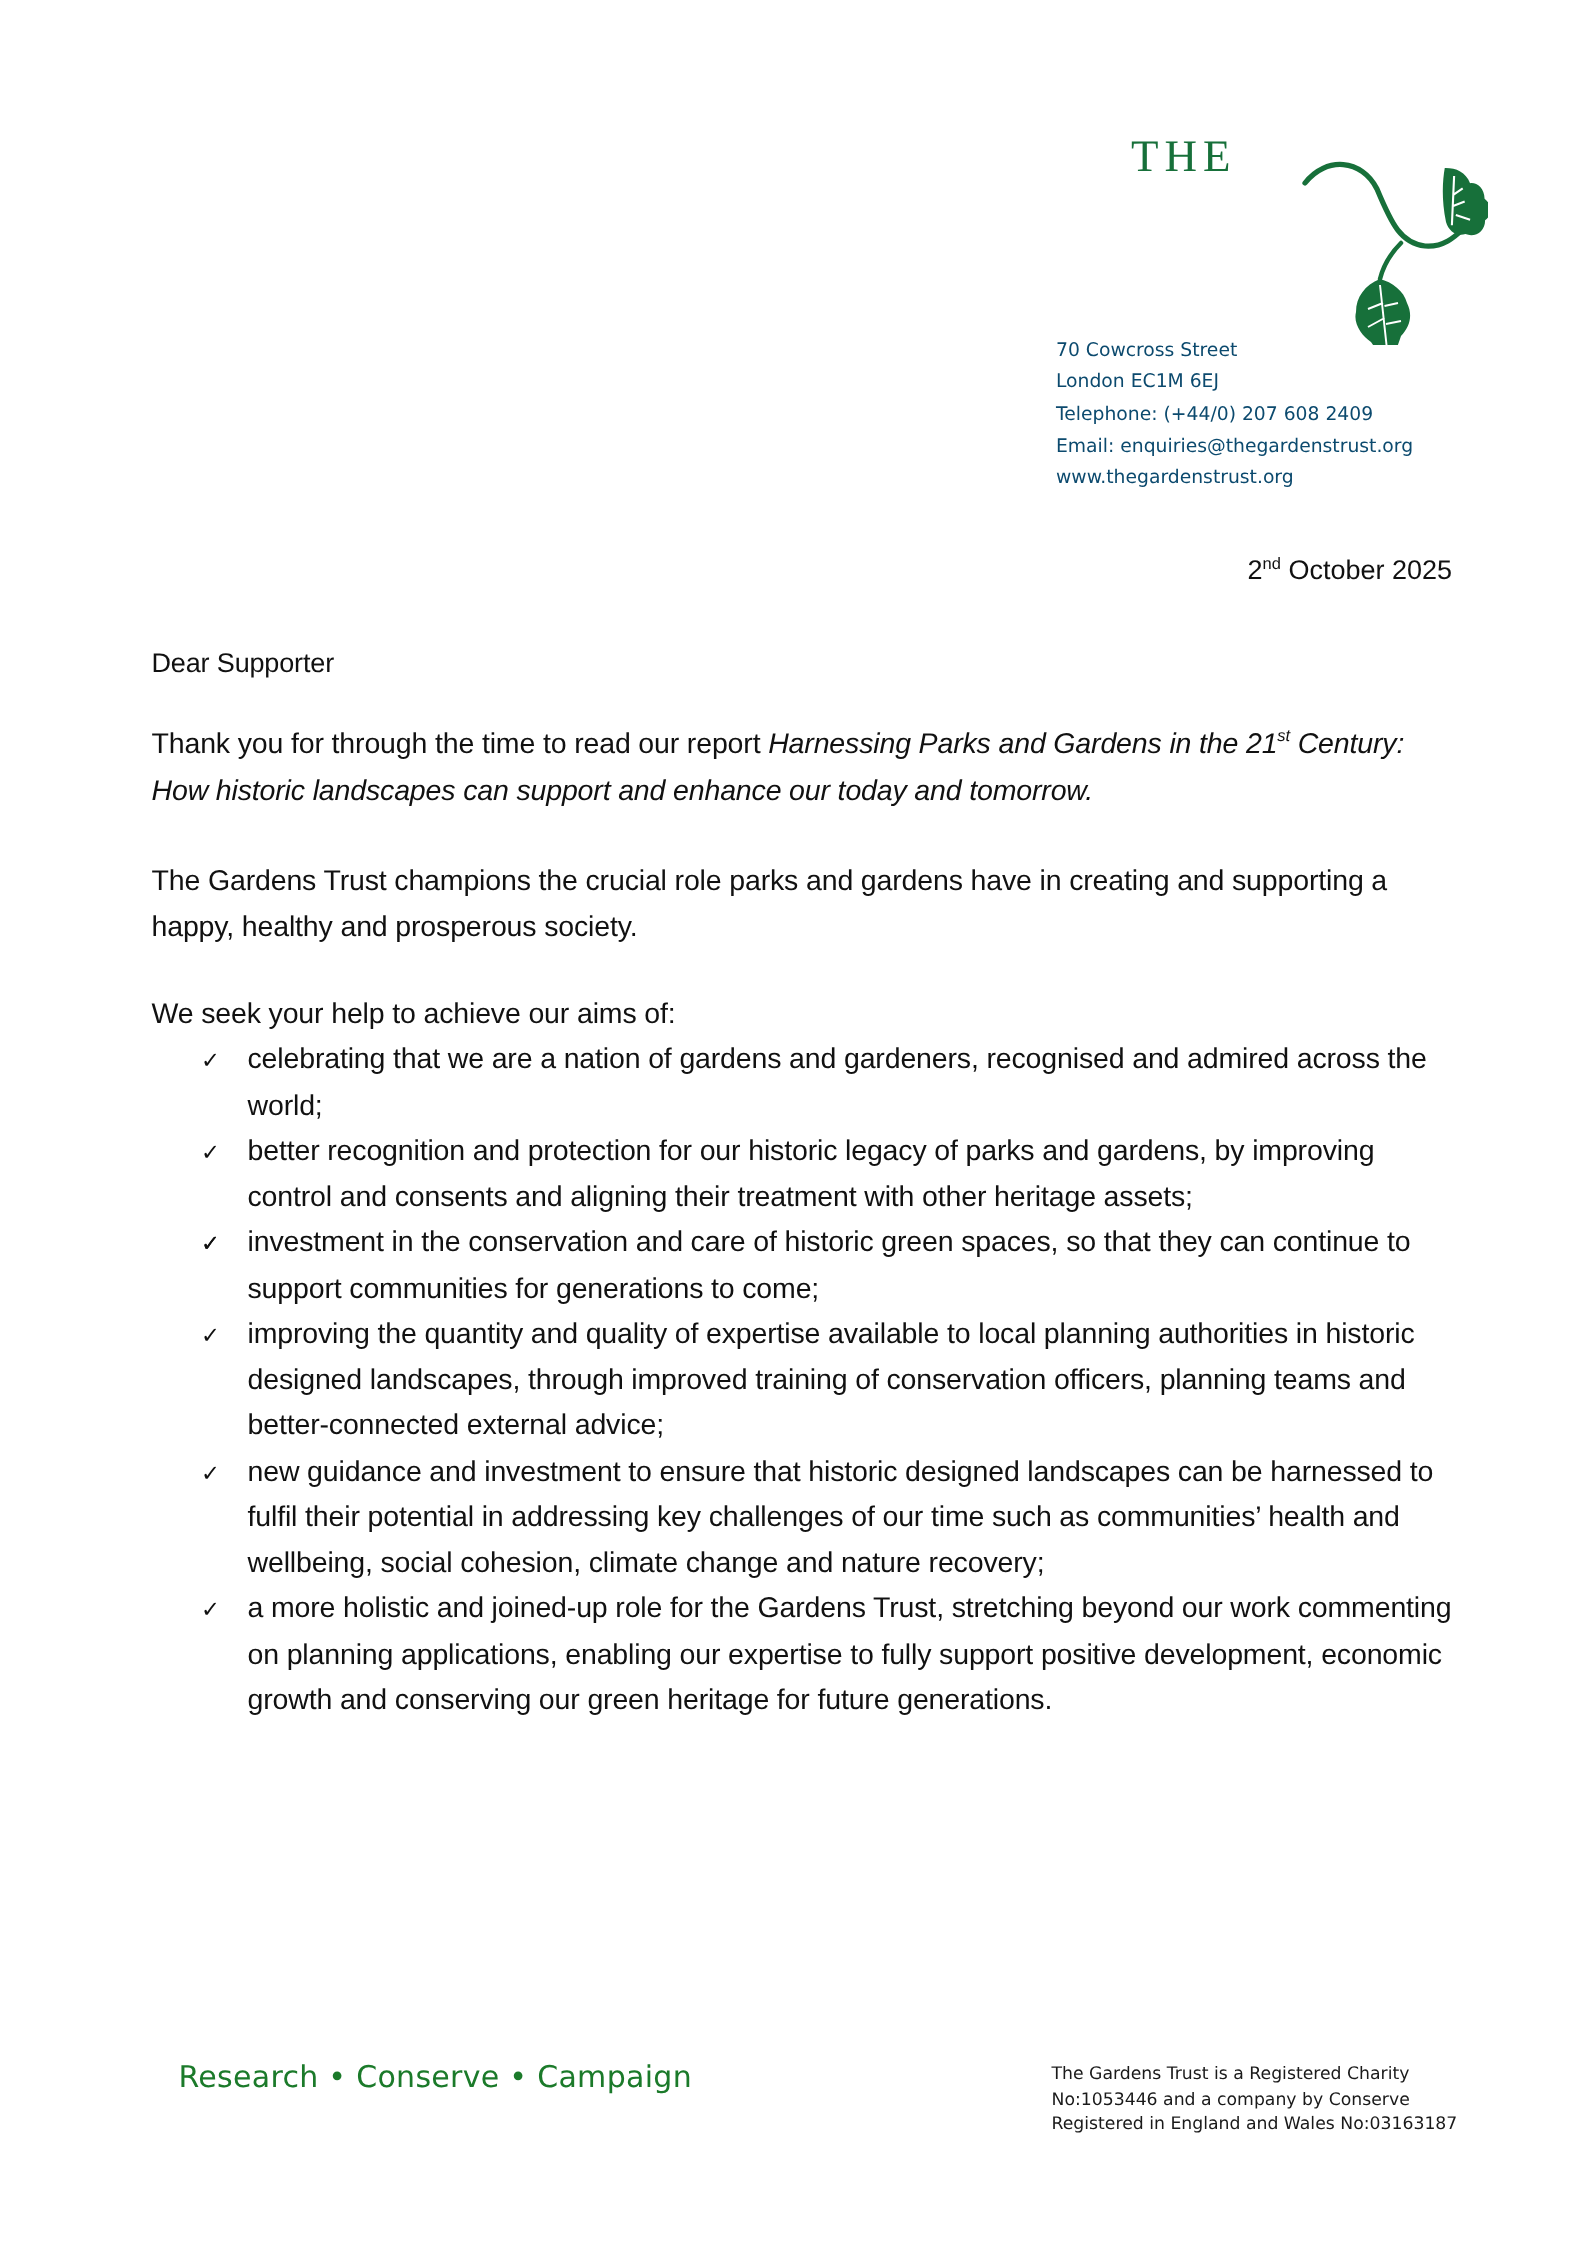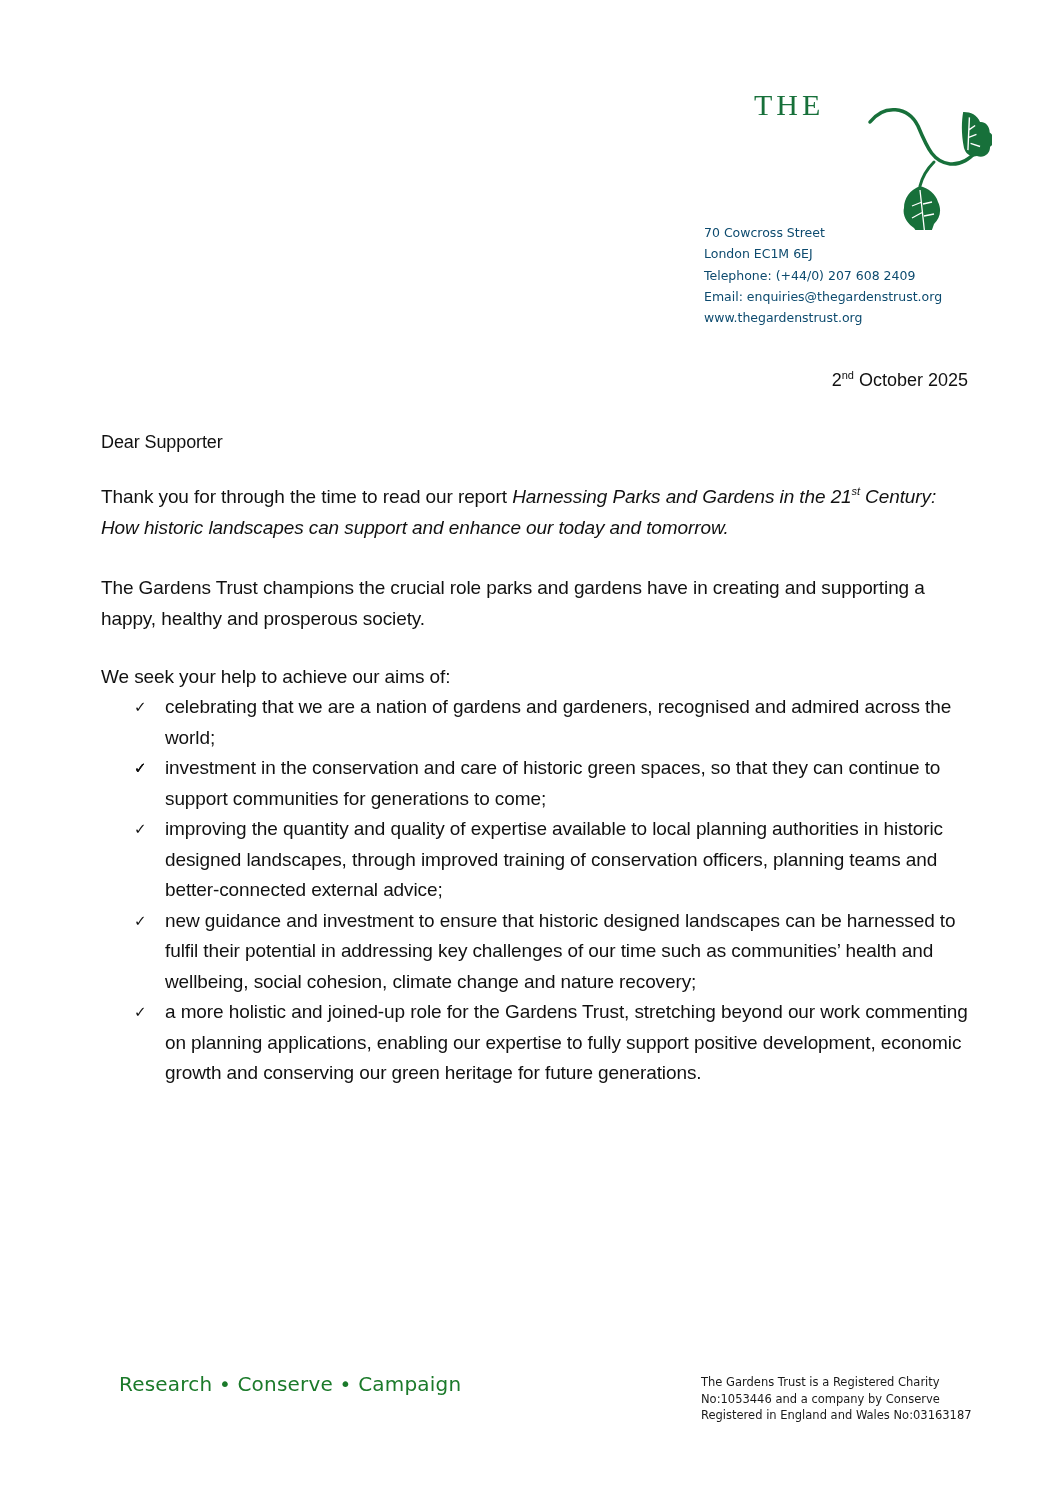--- a/index.html
+++ b/index.html
@@ -172,21 +172,21 @@
 <div class="body-text salutation">Dear Supporter</div>
 
 <div class="body-text para1"><span>Thank you for through the time to read our report </span><em>Harnessing Parks and Gardens in the 21</em><em><sup>st</sup></em><em> Century: How historic landscapes can support and enhance our today and tomorrow.</em></div>
 
 <div class="body-text para2">The Gardens Trust champions the crucial role parks and gardens have in creating and supporting a happy, healthy and prosperous society.</div>
 
 <div class="body-text para3">We seek your help to achieve our aims of:</div>
 
 <ul class="aims-list">
   <li><span class="check">✓</span><span>celebrating that we are a nation of gardens and gardeners, recognised and admired across the world;</span></li>
-  <li><span class="check">✓</span></li>
+  <li><span class="check">✓</span><span>better recognition and protection for our historic legacy of parks and gardens, by improving control and consents and aligning their treatment with other heritage assets;</span></li>
   <li><span class="check">✓</span></li>
   <li><span class="check">✓</span><span>investment in the conservation and care of historic green spaces, so that they can continue to support communities for generations to come;</span></li>
   <li><span class="check">✓</span><span>improving the quantity and quality of expertise available to local planning authorities in historic designed landscapes, through improved training of conservation officers, planning teams and better-connected external advice;</span></li>
   <li><span class="check">✓</span><span>new guidance and investment to ensure that historic designed landscapes can be harnessed to fulfil their potential in addressing key challenges of our time such as communities’ health and wellbeing, social cohesion, climate change and nature recovery;</span></li>
   <li><span class="check">✓</span><span>a more holistic and joined-up role for the Gardens Trust, stretching beyond our work commenting on planning applications, enabling our expertise to fully support positive development, economic growth and conserving our green heritage for future generations.</span></li>
 </ul>
 
 <div class="tagline">Research • Conserve • Campaign</div>
 <div class="charity">
   <div>The Gardens Trust is a Registered Charity</div>

